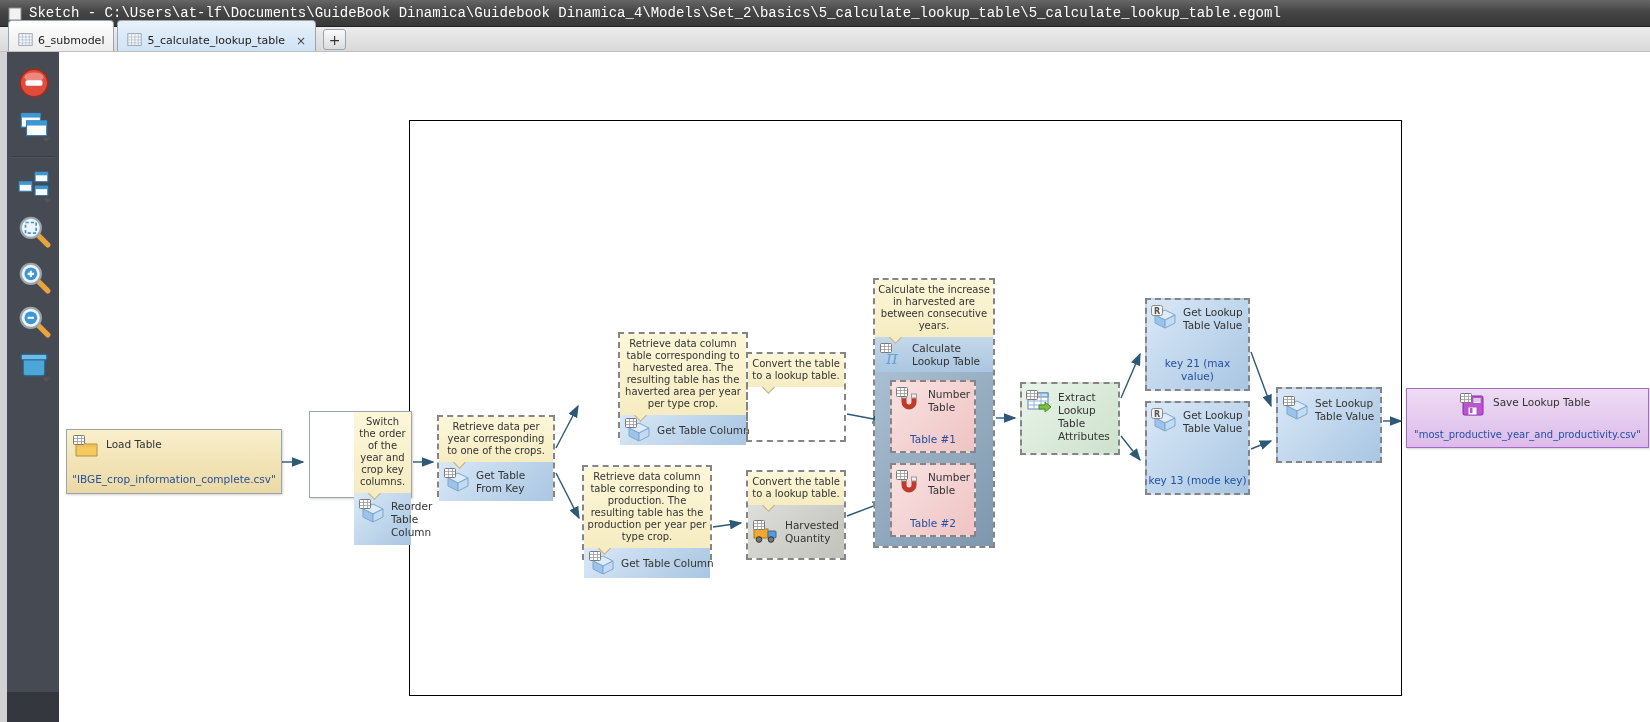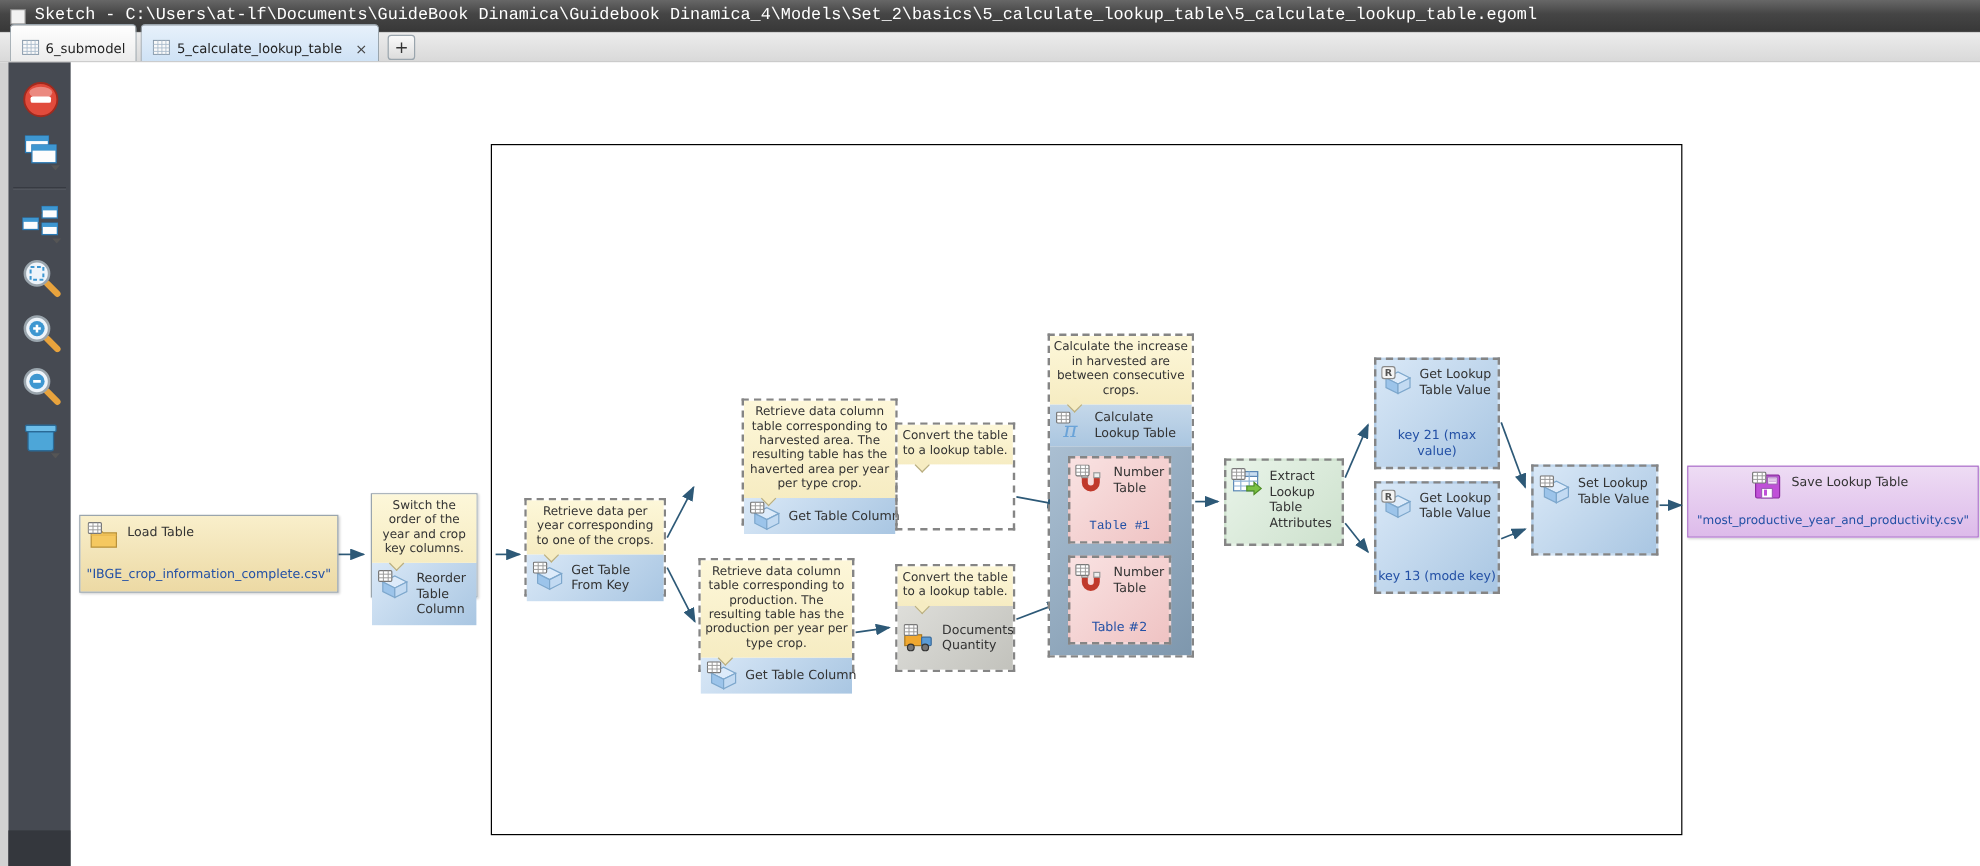--- a/index.html
+++ b/index.html
@@ -211,21 +211,21 @@
           <path d="M3,11 h21" stroke="#e8b84f" fill="none"></path>
           <rect x="0.5" y="0.5" width="11" height="9" rx="1" fill="#fff" stroke="#777"></rect>
           <path d="M0.5 3.5h11M0.5 6.5h11M4.5 0.5v9M8.5 0.5v9" stroke="#999" stroke-width="0.8" fill="none"></path>
         </svg>
       </span>
     <span class="ftitle">Load Table</span>
   </div>
   <div class="value nowrap" style="margin-top:auto;padding-bottom:7px;">"IBGE_crop_information_complete.csv"</div>
 </div>
 
-<div class="node solid vflex" style="left:309px;top:411px;width:89px;height:87px;">
+<div class="node solid vflex" style="left:309px;top:411px;width:103px;height:87px;padding-left:44px;">
   <div class="comment">
     <span>Switch the order of the year and crop key columns.</span><div class="notch"></div>
   </div>
   <div class="functor blue-f" style="flex:1;">
     <span class="ficon">
         <svg viewBox="0 0 26 24">
           <polygon points="4,10 14,5 24,10 14,15" fill="#ddebfa" stroke="#7da7cc"></polygon>
           <polygon points="4,10 14,15 14,23 4,18" fill="#9cc4ea" stroke="#7da7cc"></polygon>
           <polygon points="24,10 14,15 14,23 24,18" fill="#c2daf2" stroke="#7da7cc"></polygon>
           <rect x="0.5" y="0.5" width="11" height="9" rx="1" fill="#fff" stroke="#777"></rect>
@@ -304,27 +304,27 @@
     <span class="ficon">
         <svg viewBox="0 0 26 24">
           <rect x="1" y="9" width="14" height="9" fill="#f0a830" stroke="#a87820"></rect>
           <rect x="15" y="11" width="8" height="7" rx="1" fill="#5b9bd5" stroke="#3a6a9a"></rect>
           <circle cx="6" cy="19.5" r="2.8" fill="#777" stroke="#333"></circle>
           <circle cx="18" cy="19.5" r="2.8" fill="#777" stroke="#333"></circle>
           <rect x="0.5" y="0.5" width="11" height="9" rx="1" fill="#fff" stroke="#777"></rect>
           <path d="M0.5 3.5h11M0.5 6.5h11M4.5 0.5v9M8.5 0.5v9" stroke="#999" stroke-width="0.8" fill="none"></path>
         </svg>
       </span>
-    <span class="ftitle">Documents Quantity</span>
+    <span class="ftitle">Harvested Quantity</span>
   </div>
 </div>
 
 <div class="node dashed vflex" style="left:873px;top:278px;width:122px;height:270px;">
   <div class="comment">
-    <span>Calculate the increase in harvested are between consecutive crops.</span><div class="notch"></div>
+    <span>Calculate the increase in harvested are between consecutive years.</span><div class="notch"></div>
   </div>
   <div class="functor hdr-f" style="align-items:center;padding:4px 5px;">
     <span class="ficon">
         <svg viewBox="0 0 26 24">
           <text x="6" y="21" font-size="18" fill="#6aa3d8" font-family="DejaVu Serif,serif" font-style="italic">π</text>
           <rect x="0.5" y="0.5" width="11" height="9" rx="1" fill="#fff" stroke="#777"></rect>
           <path d="M0.5 3.5h11M0.5 6.5h11M4.5 0.5v9M8.5 0.5v9" stroke="#999" stroke-width="0.8" fill="none"></path>
         </svg>
       </span>
     <span class="ftitle">Calculate Lookup Table</span>
@@ -336,21 +336,21 @@
             <svg viewBox="0 0 26 24">
               <path d="M8,10 v5 a5,5 0 0 0 10,0 v-5" fill="none" stroke="#c0392b" stroke-width="5"></path>
               <rect x="5.5" y="7" width="5" height="4" fill="#eee" stroke="#999"></rect>
               <rect x="15.5" y="7" width="5" height="4" fill="#eee" stroke="#999"></rect>
               <rect x="0.5" y="0.5" width="11" height="9" rx="1" fill="#fff" stroke="#777"></rect>
               <path d="M0.5 3.5h11M0.5 6.5h11M4.5 0.5v9M8.5 0.5v9" stroke="#999" stroke-width="0.8" fill="none"></path>
             </svg>
           </span>
         <span class="ftitle">Number Table</span>
       </div>
-      <div class="value" style="margin-top:auto;padding-bottom:5px;font-family:Liberation Mono, monospace;">Table #1</div>
+      <div class="value" style="margin-top:auto;padding-bottom:5px;">Table #1</div>
     </div>
     <div class="node dashed pink-f vflex" style="position:relative;width:86px;height:74px;margin-top:10px;">
       <div class="functor" style="padding:5px 4px;">
         <span class="ficon">
             <svg viewBox="0 0 26 24">
               <path d="M8,10 v5 a5,5 0 0 0 10,0 v-5" fill="none" stroke="#c0392b" stroke-width="5"></path>
               <rect x="5.5" y="7" width="5" height="4" fill="#eee" stroke="#999"></rect>
               <rect x="15.5" y="7" width="5" height="4" fill="#eee" stroke="#999"></rect>
               <rect x="0.5" y="0.5" width="11" height="9" rx="1" fill="#fff" stroke="#777"></rect>
               <path d="M0.5 3.5h11M0.5 6.5h11M4.5 0.5v9M8.5 0.5v9" stroke="#999" stroke-width="0.8" fill="none"></path>

